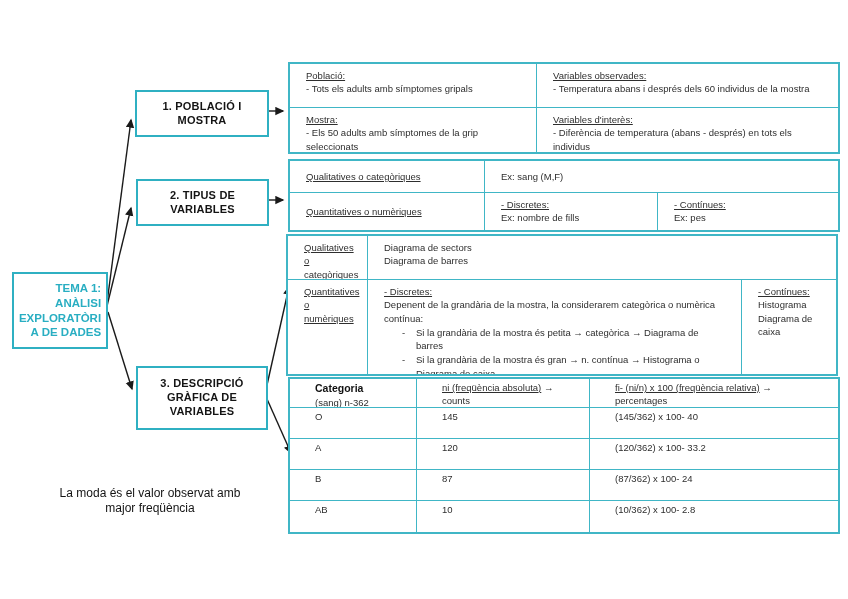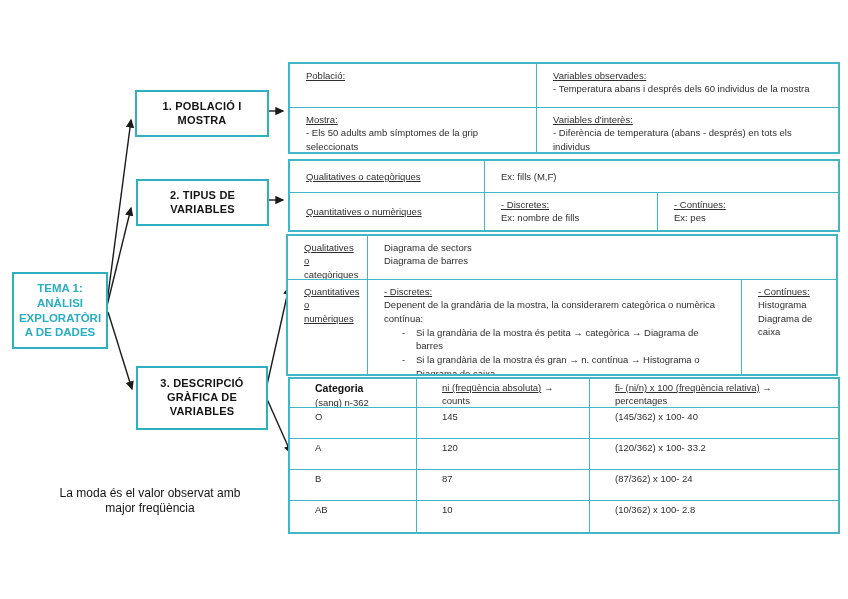--- a/index.html
+++ b/index.html
@@ -5,21 +5,21 @@
   html,body{margin:0;padding:0;background:#fff;}
   .canvas{position:relative;width:848px;height:599px;background:#fff;overflow:hidden;
           font-family:"Liberation Sans",sans-serif;color:#2e2e2e;}
   svg.arrows{position:absolute;left:0;top:0;width:848px;height:599px;pointer-events:none;}
 
   
   .node{position:absolute;border:2.5px solid #2fb0c2;background:#fff;display:flex;
         align-items:center;justify-content:center;text-align:center;font-weight:bold;
         font-size:11px;line-height:1.25;letter-spacing:.2px;color:#141414;white-space:pre-line;}
   .tema{position:absolute;left:12px;top:272px;width:92px;height:73px;border:2.5px solid #2fb0c2;
-        background:#fff;display:flex;align-items:center;justify-content:center;text-align:center;
+        background:#fff;display:flex;align-items:center;justify-content:center;text-align:right;
         font-weight:bold;font-size:11.5px;line-height:1.3;color:#29aec2;white-space:pre-line;}
   .n1{left:135px;top:90px;width:130px;height:43px;}
   .n2{left:136px;top:179px;width:129px;height:43px;}
   .n3{left:136px;top:366px;width:128px;height:60px;}
 
   
   .tbl{position:absolute;background:#fff;border:2px solid #40b6c6;display:grid;
        font-size:9.5px;line-height:1.4;}
   .cell{border-right:1.5px solid #40b6c6;border-bottom:1.5px solid #40b6c6;
         padding:5px 16px;overflow:hidden;}
@@ -78,41 +78,42 @@
 MOSTRA</div>
   <div class="node n2">2. TIPUS DE
 VARIABLES</div>
   <div class="node n3">3. DESCRIPCIÓ
 GRÀFICA DE
 VARIABLES</div>
 
   <div class="tbl t1">
     <div class="cell">
       <div><span class="u">Població:</span></div>
+      <div>- Tots els adults amb símptomes gripals</div>
     </div>
     <div class="cell noR">
       <div><span class="u">Variables observades:</span></div>
       <div>- Temperatura abans i després dels 60 individus de la mostra</div>
     </div>
     <div class="cell noB">
       <div><span class="u">Mostra:</span></div>
       <div>- Els 50 adults amb símptomes de la grip seleccionats</div>
     </div>
     <div class="cell noR noB">
       <div><span class="u">Variables d'interès:</span></div>
       <div>- Diferència de temperatura (abans - després) en tots els individus</div>
     </div>
   </div>
 
   <div class="tbl t2">
     <div class="cell mid">
       <span class="u">Qualitatives o categòriques</span>
     </div>
     <div class="cell mid noR span2">
-      <span>Ex: fills (M,F)</span>
+      <span>Ex: sang (M,F)</span>
     </div>
     <div class="cell mid noB">
       <span class="u">Quantitatives o numèriques</span>
     </div>
     <div class="cell noB">
       <div><span class="u">- Discretes:</span></div>
       <div>Ex: nombre de fills</div>
     </div>
     <div class="cell noR noB">
       <div><span class="u">- Contínues:</span></div>

